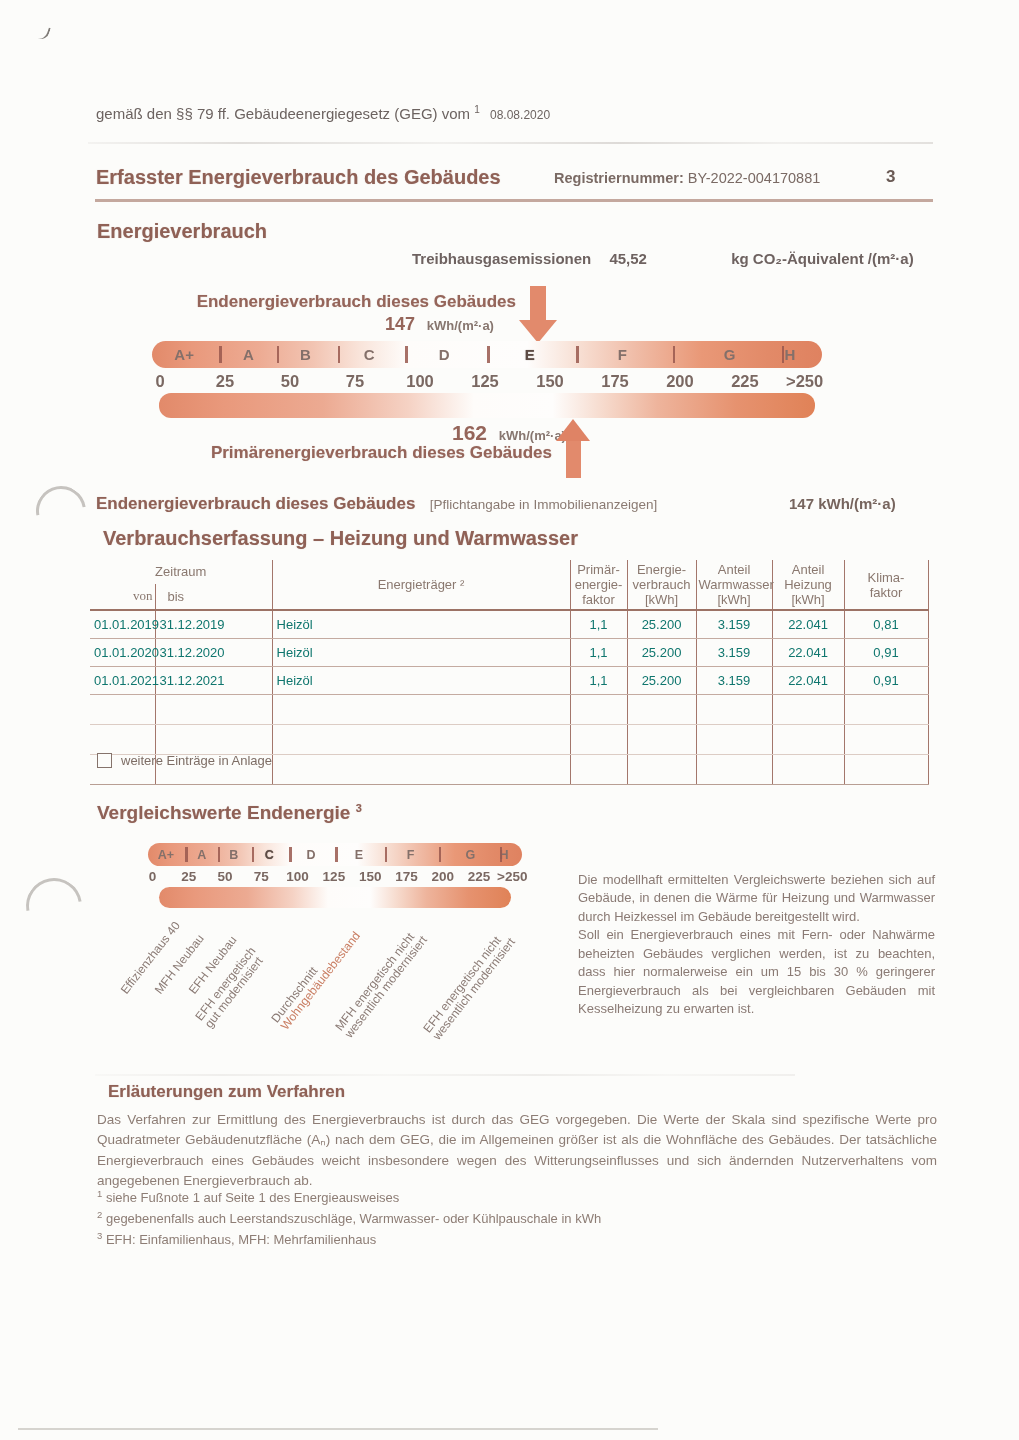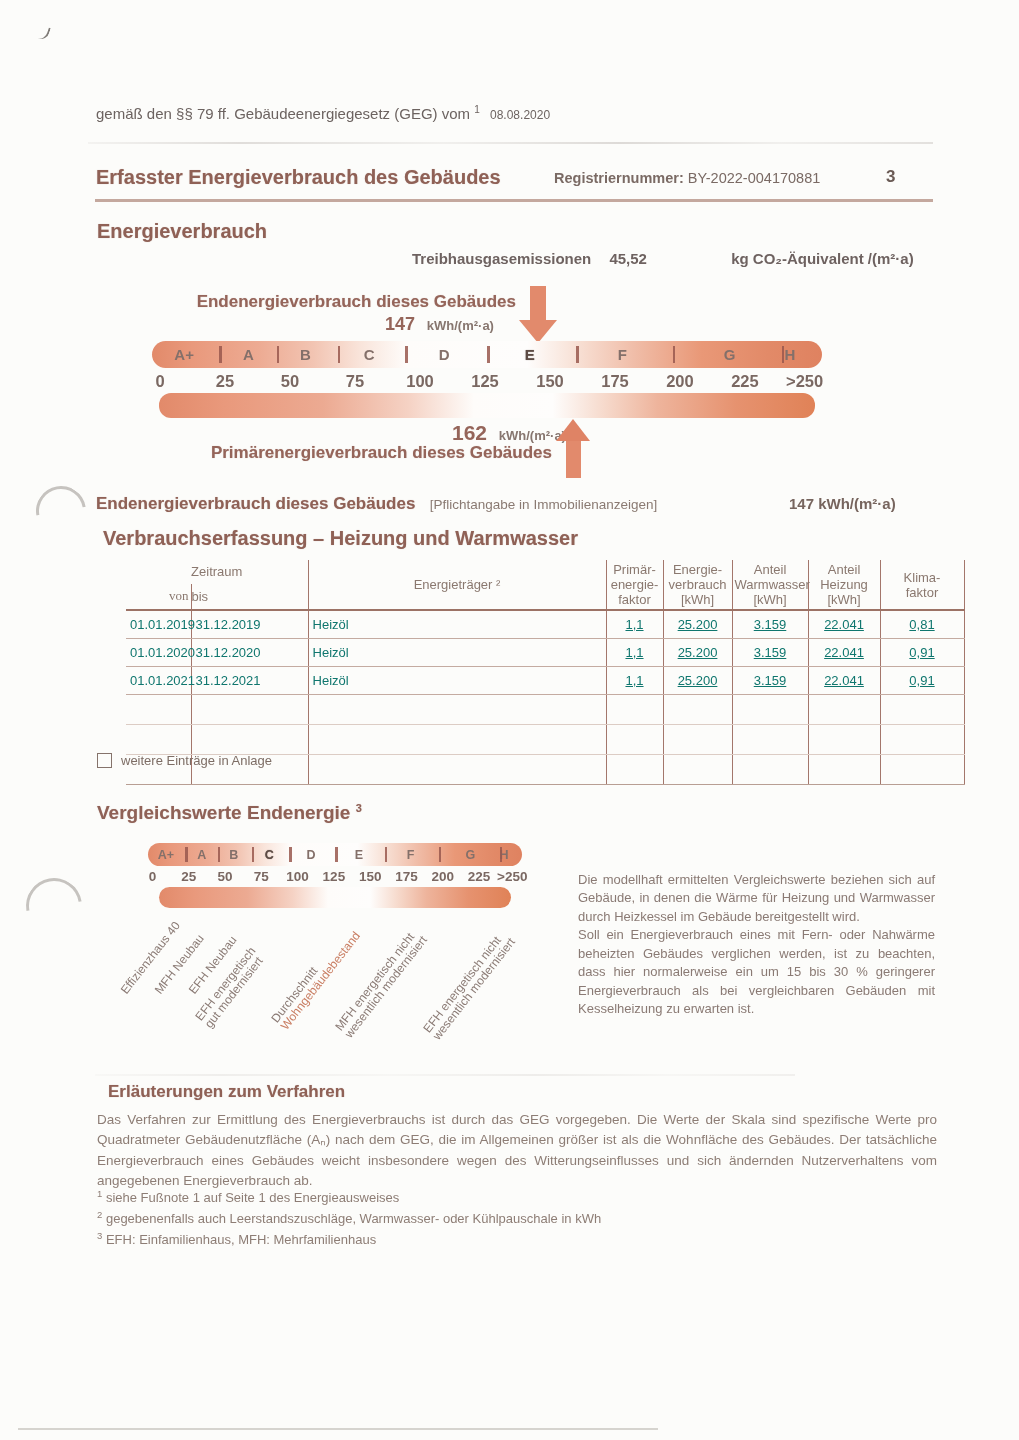--- a/index.html
+++ b/index.html
@@ -70,30 +70,30 @@
   #scale-small .bar{top:0;height:23px;font-size:12.5px;}
   #scale-small .divider{top:4px;height:15px;}
   #scale-small .ticks{top:26px;height:16px;font-size:13.5px;}
   #scale-small .bar2{top:44px;height:21px;left:3%;width:94%;}
   
   .mandatory{position:absolute;left:96px;top:494px;width:838px;white-space:nowrap;}
   .mandatory .lbl{font-size:17px;font-weight:bold;color:#8f6156;text-shadow:0 0 1px rgba(143,97,86,.4);}
   .mandatory .note{font-size:13.5px;color:#8a7a72;margin-left:10px;}
   .mandatory .val{position:absolute;left:693px;top:1px;font-size:15px;font-weight:bold;color:#77655e;}
   
-  .tbl-wrap{position:absolute;left:90px;top:560px;width:838px;margin-left:36px;}
+  .tbl-wrap{position:absolute;left:90px;top:560px;width:838px;}
   table.vtab{border-collapse:collapse;table-layout:fixed;width:838px;}
   table.vtab th{font-weight:normal;font-size:13px;color:#8a786f;white-space:pre-line;
     text-align:center;vertical-align:middle;padding:2px 2px;}
   table.vtab th,.vtab td{border-left:1.5px solid #a3766b;}
   table.vtab th:first-child,.vtab td:first-child{border-left:none;}
   table.vtab th:last-child,.vtab td:last-child{border-right:1.5px solid #a3766b;}
   table.vtab thead tr:last-child th, table.vtab thead th[rowspan]{border-bottom:2px solid #9c7265;}
   table.vtab td{font-size:13px;color:#0f766e;height:25px;border-bottom:1px solid #c4aba1;padding:1px 4px;}
-  table.vtab td.num{text-align:center;text-decoration:underline;}
+  table.vtab td.num{text-align:center;}
   table.vtab tr.empty td{border-bottom:1px solid #dcccc4;height:27px;}
   table.vtab tr.empty:last-child td{border-bottom:1.5px solid #b89e93;}
   .checkbox-row{position:absolute;left:97px;top:753px;display:flex;align-items:center;font-size:13px;color:#7d6d65;}
   .checkbox-box{width:13px;height:13px;border:1.5px solid #85736b;margin-right:9px;background:#fcfcfa;cursor:pointer;}
   
   .cmp-heading{left:97px;top:802px;font-size:19px;}
   .cmp-heading sup{font-size:11px;}
   .rot-label{position:absolute;font-size:12px;line-height:12px;color:#8a7a74;white-space:nowrap;
     transform:rotate(-52deg);transform-origin:0 100%;}
   .rot-label .accent{color:#c97e63;}
@@ -237,21 +237,21 @@
 Warmwasser
 [kWh]</th>
           <th rowspan="2">Anteil
 Heizung
 [kWh]</th>
           <th rowspan="2">Klima-
 faktor</th>
         </tr>
         <tr>
           <th style="text-align:right;padding-left:8px;font-family:Liberation Serif, serif;">von</th>
-          <th style="text-align:left;padding-left:0;">bis</th>
+          <th style="text-align:left;padding-left:12px;">bis</th>
         </tr>
       </thead>
       <tbody>
           <tr>
             <td>01.01.2019</td>
             <td>31.12.2019</td>
             <td>Heizöl</td>
             <td class="num">1,1</td>
             <td class="num">25.200</td>
             <td class="num">3.159</td>

